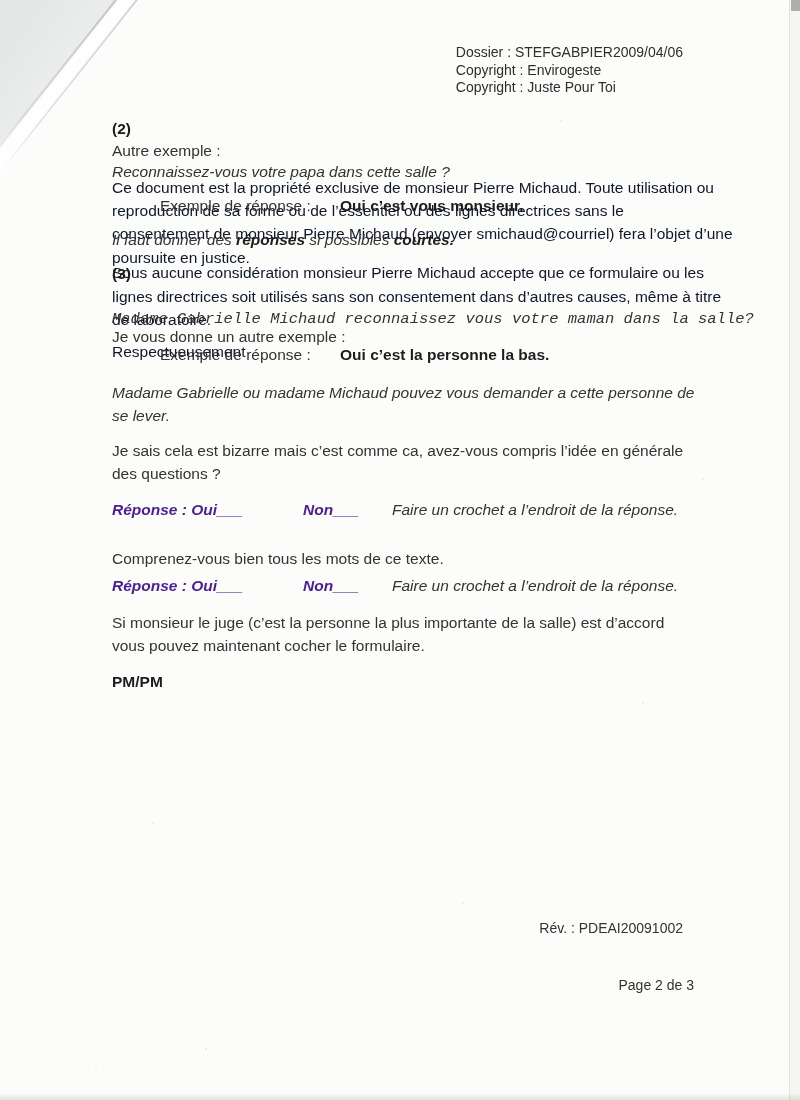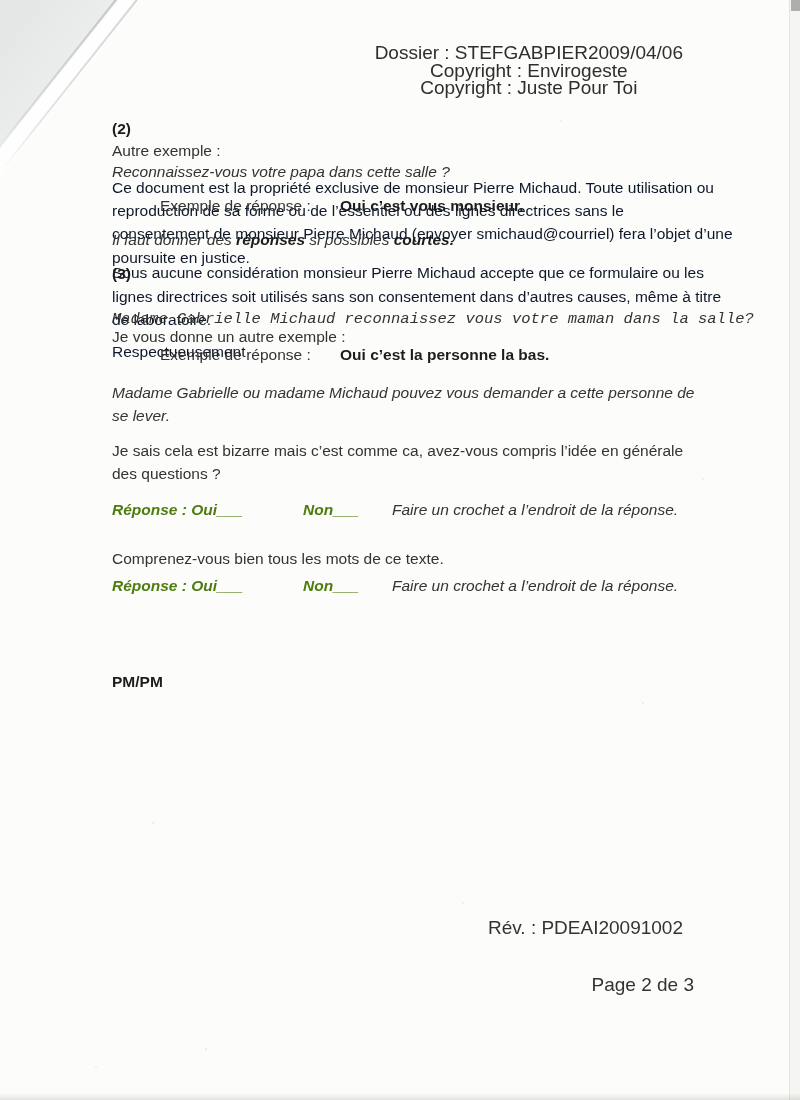--- a/index.html
+++ b/index.html
@@ -63,23 +63,23 @@
       702px 478px 0 0 rgba(170,160,140,.18),
       462px 902px 0 0 rgba(170,160,140,.18),
       560px 120px 0 0 rgba(170,160,140,.15);
   }
 
   
   .txt   { font-size: 15.5px; line-height: 22.5px; white-space: nowrap; }
   .wrap  { white-space: normal; width: 588px; }
   .b     { font-weight: bold; color: #1d1d1d; }
   .i     { font-style: italic; }
-  .bi    { font-weight: bold; font-style: italic; color: #4d7c0f; }
-  .hdr   { font-size: 19px; line-height: 17.6px; text-align: center; color: #2e2e2e; }
-  .small { font-size: 19px; }
+  .bi    { font-weight: bold; font-style: italic; color: #4c1d95; }
+  .hdr   { font-size: 14px; line-height: 17.6px; text-align: left; color: #2e2e2e; }
+  .small { font-size: 14px; }
   .wm    { color: #0f172a; font-size: 15.5px; line-height: 23.2px; white-space: nowrap; }
 </style>
 </head>
 <body>
 
 <div class="page">
 
   <div class="abs wm" style="left:112px; top:176px;">
     <div>Ce document est la propriété exclusive de monsieur Pierre Michaud. Toute utilisation ou</div>
     <div>reproduction de sa forme ou de l’essentiel ou des lignes directrices sans le</div>
@@ -127,20 +127,21 @@
   </div>
 
   <div class="abs txt" style="left:112px; top:548px;">Comprenez-vous bien tous les mots de ce texte.</div>
 
   <div>
     <div class="abs txt bi" style="left:112px; top:575px;">Réponse : Oui___</div>
     <div class="abs txt bi" style="left:303px; top:575px;">Non___</div>
     <div class="abs txt i" style="left:392px; top:575px;">Faire un crochet a l’endroit de la réponse.</div>
   </div>
 
+  <div class="abs txt wrap" style="left:112px; top:612px;">Si monsieur le juge (c’est la personne la plus importante de la salle) est d’accord vous pouvez maintenant cocher le formulaire.</div>
 
   <div class="abs txt b" style="left:112px; top:671px;">PM/PM</div>
 
   <div class="abs txt small" style="right:117px; top:917px;">Rév. : PDEAI20091002</div>
   <div class="abs txt small" style="right:106px; top:974px;">Page 2 de 3</div>
 
   <div class="corner-white"></div>
   <div class="corner-white-edge"></div>
   <div class="corner-gray"></div>
   <div class="corner-gray-edge"></div>

